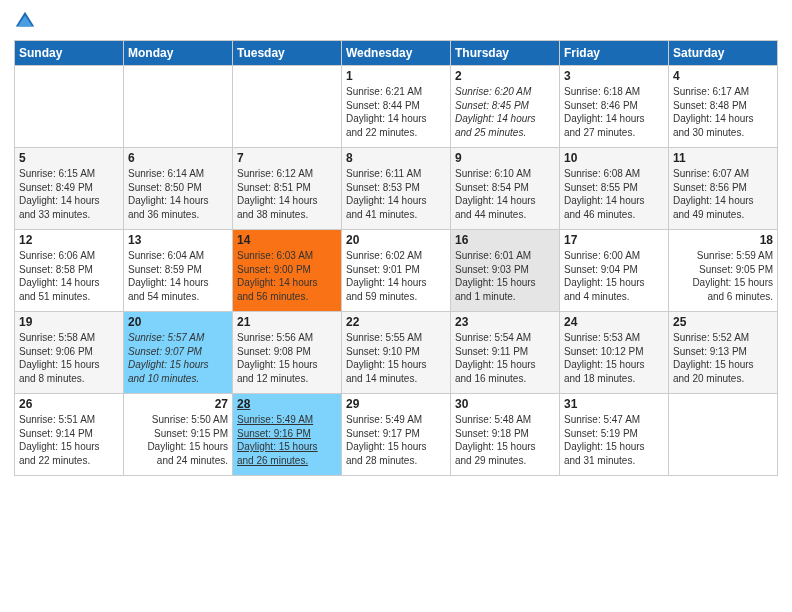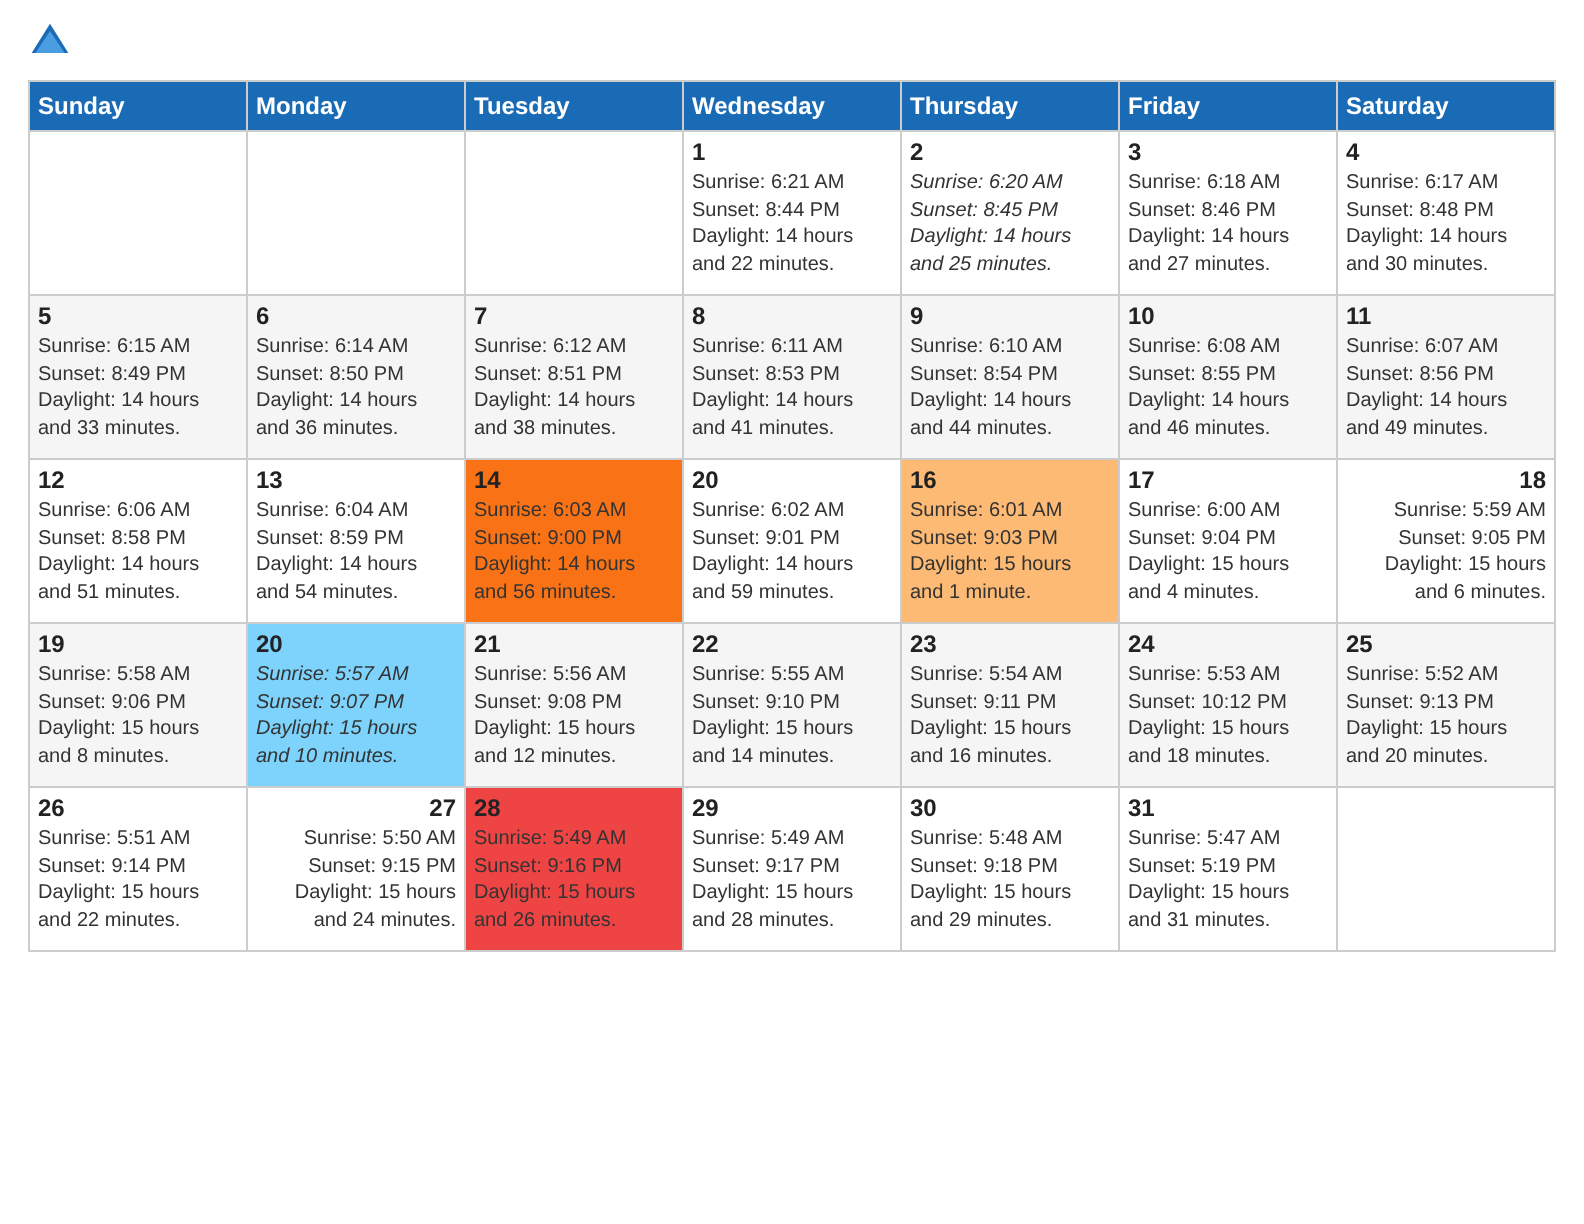--- a/index.html
+++ b/index.html
@@ -235,21 +235,21 @@
 Daylight: 14 hours
 and 56 minutes.</div>
           </td>
           <td style="background: rgb(255, 255, 255);">
             <span class="day-num">20</span>
             <div class="cell-text" style="white-space: pre-line;">Sunrise: 6:02 AM
 Sunset: 9:01 PM
 Daylight: 14 hours
 and 59 minutes.</div>
           </td>
-          <td style="background: #fdba74;">
+          <td style="background: #e5e5e5;">
             <span class="day-num">16</span>
             <div class="cell-text" style="white-space: pre-line;">Sunrise: 6:01 AM
 Sunset: 9:03 PM
 Daylight: 15 hours
 and 1 minute.</div>
           </td>
           <td style="background: rgb(255, 255, 255);">
             <span class="day-num">17</span>
             <div class="cell-text" style="white-space: pre-line;">Sunrise: 6:00 AM
 Sunset: 9:04 PM
@@ -323,21 +323,21 @@
 Daylight: 15 hours
 and 22 minutes.</div>
           </td>
           <td style="background: rgb(255, 255, 255); text-align: right;">
             <span class="day-num">27</span>
             <div class="cell-text" style="white-space: pre-line;">Sunrise: 5:50 AM
 Sunset: 9:15 PM
 Daylight: 15 hours
 and 24 minutes.</div>
           </td>
-          <td style="background: #ef4444;">
+          <td style="background: #7dd3fc; text-decoration: underline;">
             <span class="day-num">28</span>
             <div class="cell-text" style="white-space: pre-line;">Sunrise: 5:49 AM
 Sunset: 9:16 PM
 Daylight: 15 hours
 and 26 minutes.</div>
           </td>
           <td style="background: rgb(255, 255, 255);">
             <span class="day-num">29</span>
             <div class="cell-text" style="white-space: pre-line;">Sunrise: 5:49 AM
 Sunset: 9:17 PM

